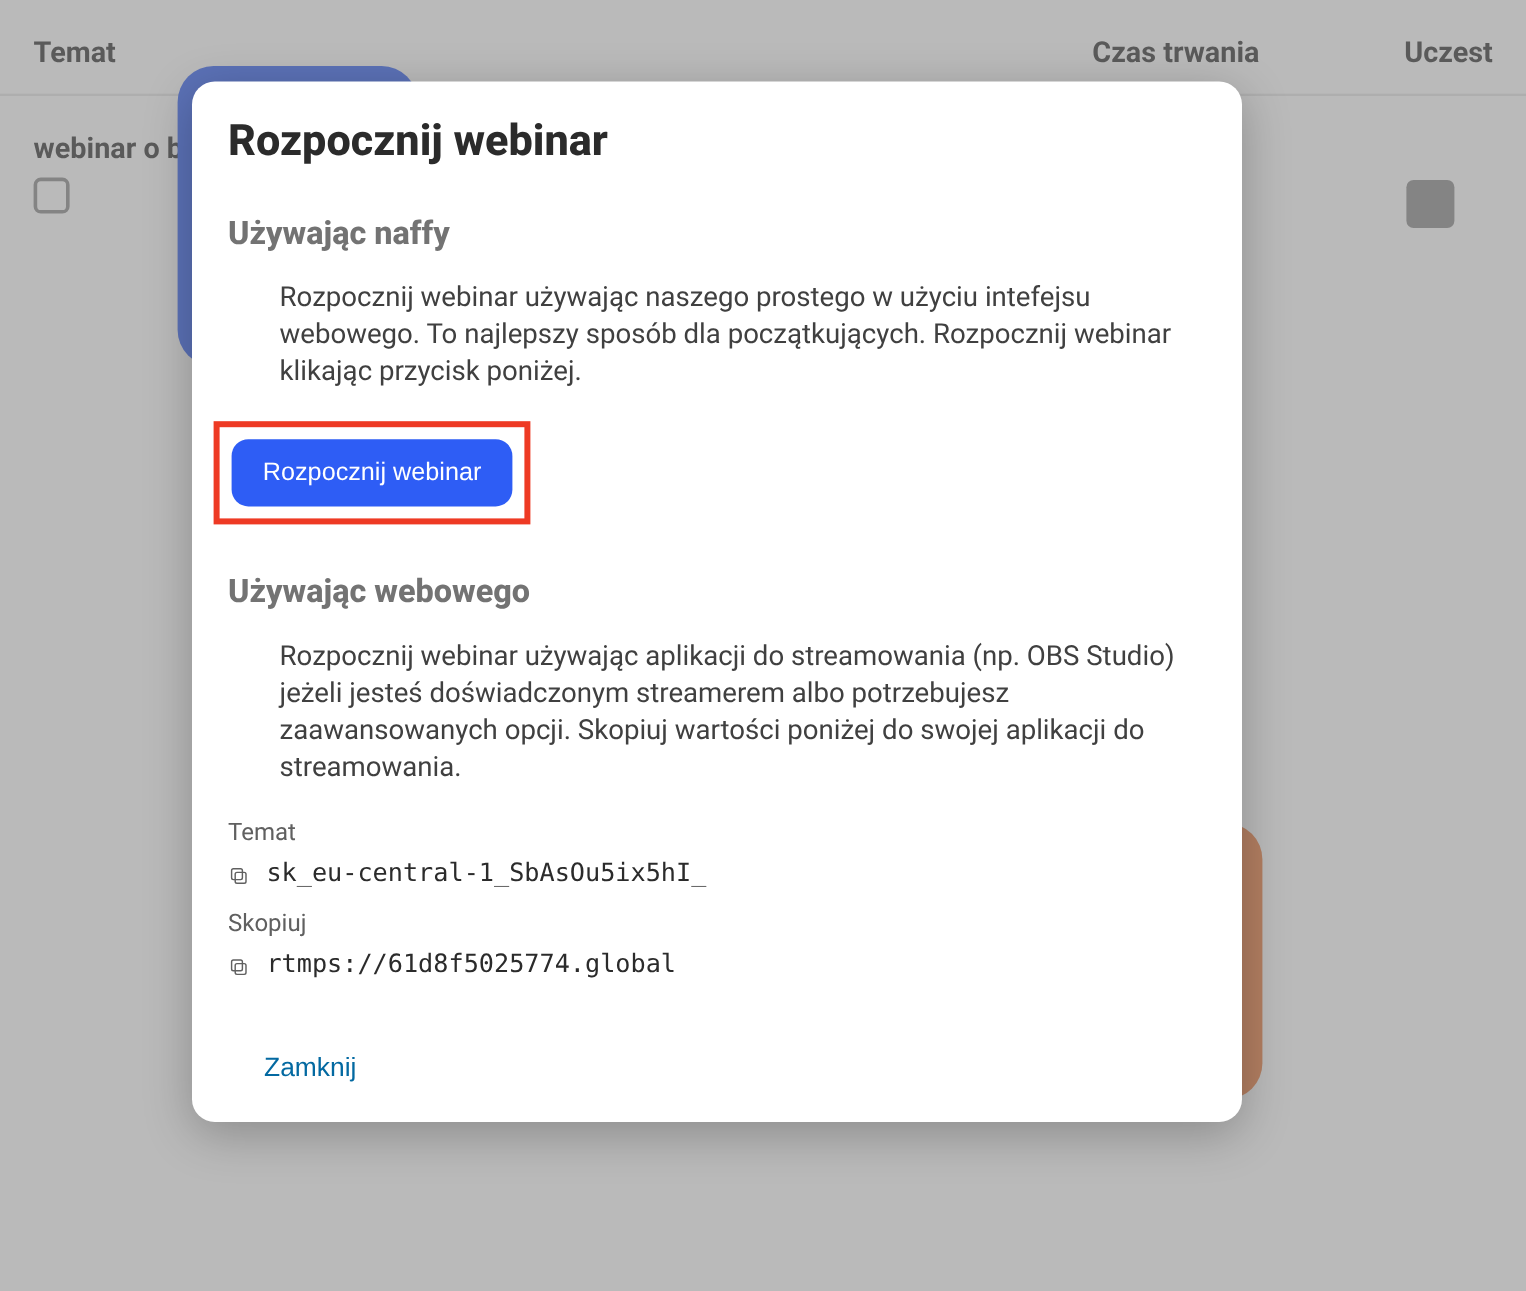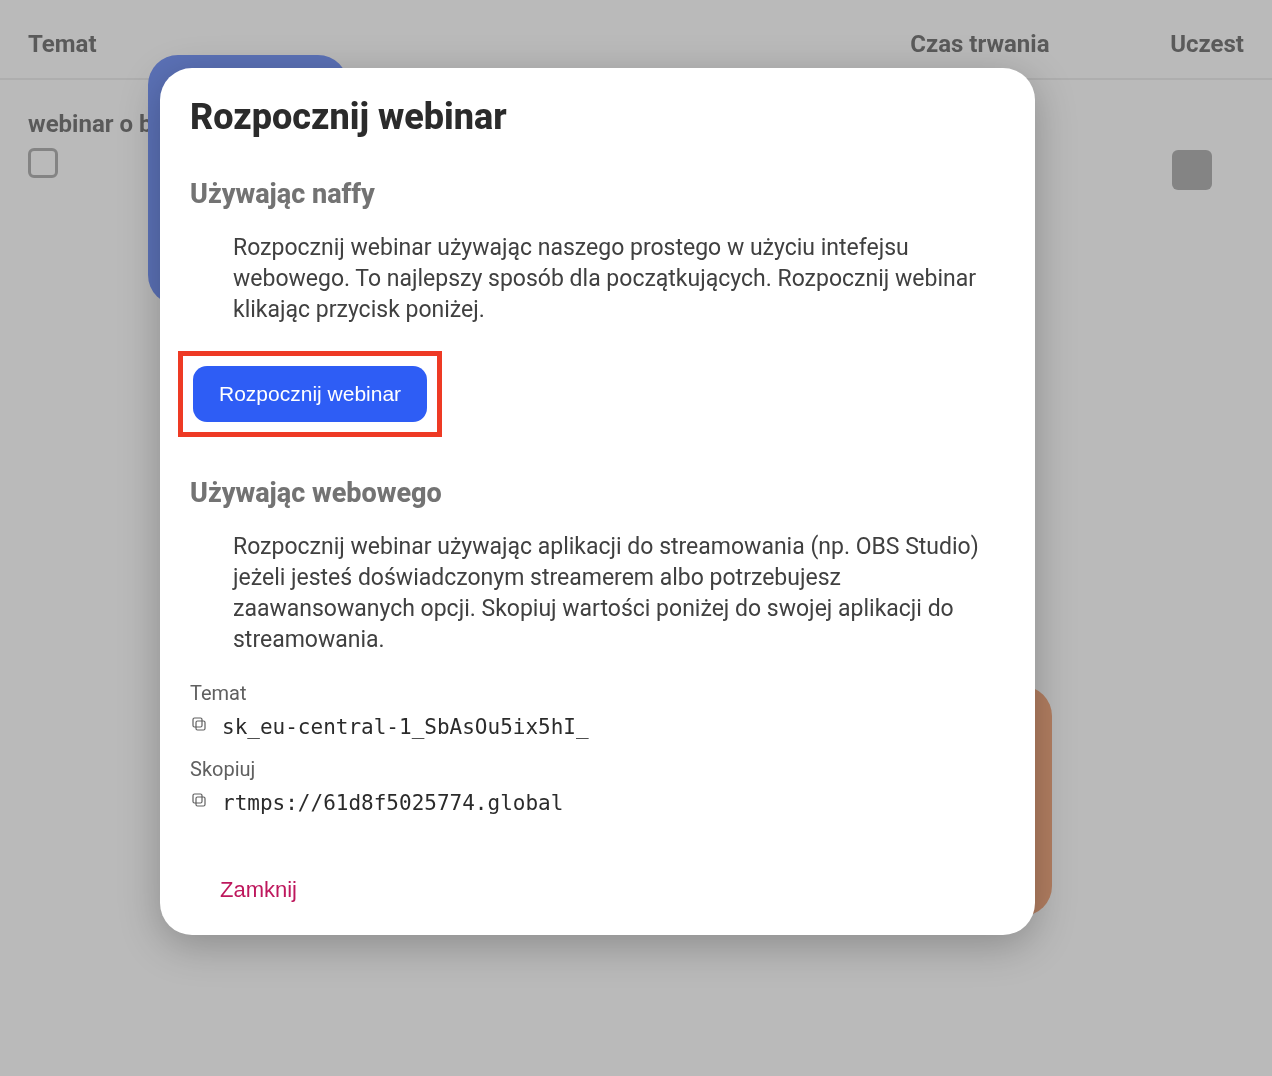--- a/index.html
+++ b/index.html
@@ -86,21 +86,21 @@
       border-radius: 6px;
       margin-top: 10px;
     }
 
     .modal {
       position: absolute;
       left: 160px;
       top: 68px;
       width: 875px;
       background: #fff;
-      border-radius: 32px;
+      border-radius: 19px;
       z-index: 20;
       padding: 28px 30px 24px 30px;
       box-shadow: 0 10px 40px rgba(0,0,0,0.25);
     }
     .modal-title {
       font-size: 36px;
       font-weight: 800;
       color: #2b2b2b;
       margin-bottom: 40px;
     }
@@ -135,21 +135,21 @@
       cursor: pointer;
     }
     .field-label {
       font-size: 20px;
       color: #606060;
       margin-bottom: 10px;
       margin-top: 18px;
     }
     .field-value-row {
       display: flex;
-      align-items: flex-start;
+      align-items: flex-end;
       gap: 14px;
     }
     .copy-icon {
       width: 18px;
       height: 18px;
       flex-shrink: 0;
     }
     .copy-icon svg {
       width: 18px;
       height: 18px;
@@ -164,21 +164,21 @@
       white-space: nowrap;
       overflow: hidden;
     }
     .modal-footer {
       margin-top: 54px;
       padding-left: 30px;
     }
     .link-button {
       background: none;
       border: none;
-      color: #be185d;
+      color: #0369a1;
       font-size: 22px;
       font-weight: 500;
       cursor: pointer;
       padding: 8px 0;
     }
   </style>
 </head>
 <body>
 
 <div class="page-bg">

